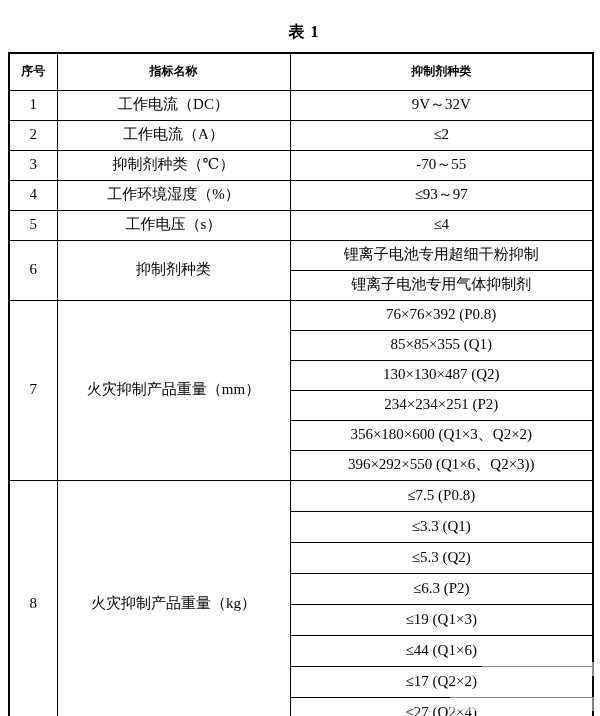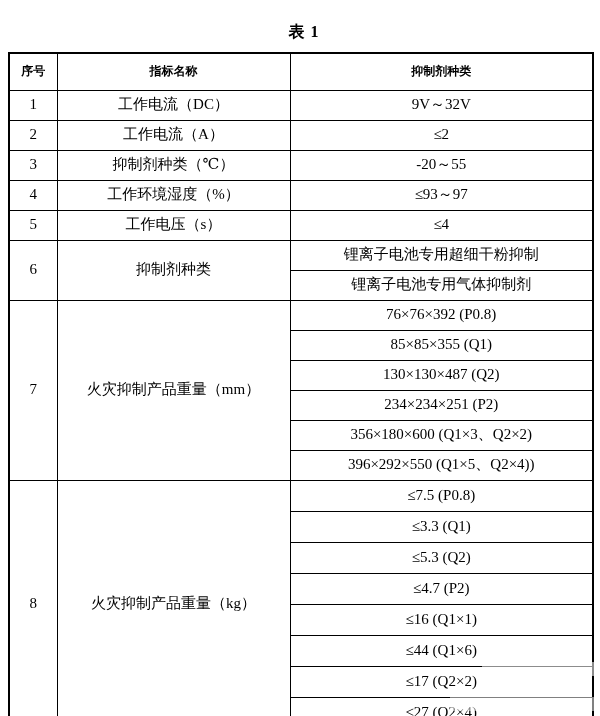--- a/index.html
+++ b/index.html
@@ -97,21 +97,21 @@
 
     <tr class="r30">
       <td>2</td>
       <td>工作电流（A）</td>
       <td>≤2</td>
     </tr>
 
     <tr class="r30">
       <td>3</td>
       <td>抑制剂种类（℃）</td>
-      <td>-20～55</td>
+      <td>-70～55</td>
     </tr>
 
     <tr class="r30">
       <td>4</td>
       <td>工作环境湿度（%）</td>
       <td>≤93～97</td>
     </tr>
 
     <tr class="r30">
       <td>5</td>
@@ -139,39 +139,39 @@
     <tr class="r30">
       <td>130×130×487 (Q2)</td>
     </tr>
     <tr class="r30">
       <td>234×234×251 (P2)</td>
     </tr>
     <tr class="r30">
       <td>356×180×600 (Q1×3、Q2×2)</td>
     </tr>
     <tr class="r30">
-      <td>396×292×550 (Q1×5、Q2×4))</td>
+      <td>396×292×550 (Q1×6、Q2×3))</td>
     </tr>
 
     <tr class="r31">
       <td rowspan="8">8</td>
       <td rowspan="8">火灾抑制产品重量（kg）</td>
       <td>≤7.5 (P0.8)</td>
     </tr>
     <tr class="r31">
       <td>≤3.3 (Q1)</td>
     </tr>
     <tr class="r31">
       <td>≤5.3 (Q2)</td>
     </tr>
     <tr class="r31">
-      <td>≤4.7 (P2)</td>
+      <td>≤6.3 (P2)</td>
     </tr>
     <tr class="r31">
-      <td>≤16 (Q1×1)</td>
+      <td>≤19 (Q1×3)</td>
     </tr>
     <tr class="r31">
       <td>≤44 (Q1×6)</td>
     </tr>
     <tr class="r31">
       <td>≤17 (Q2×2)</td>
     </tr>
     <tr class="r31">
       <td>≤27 (Q2×4)</td>
     </tr>

